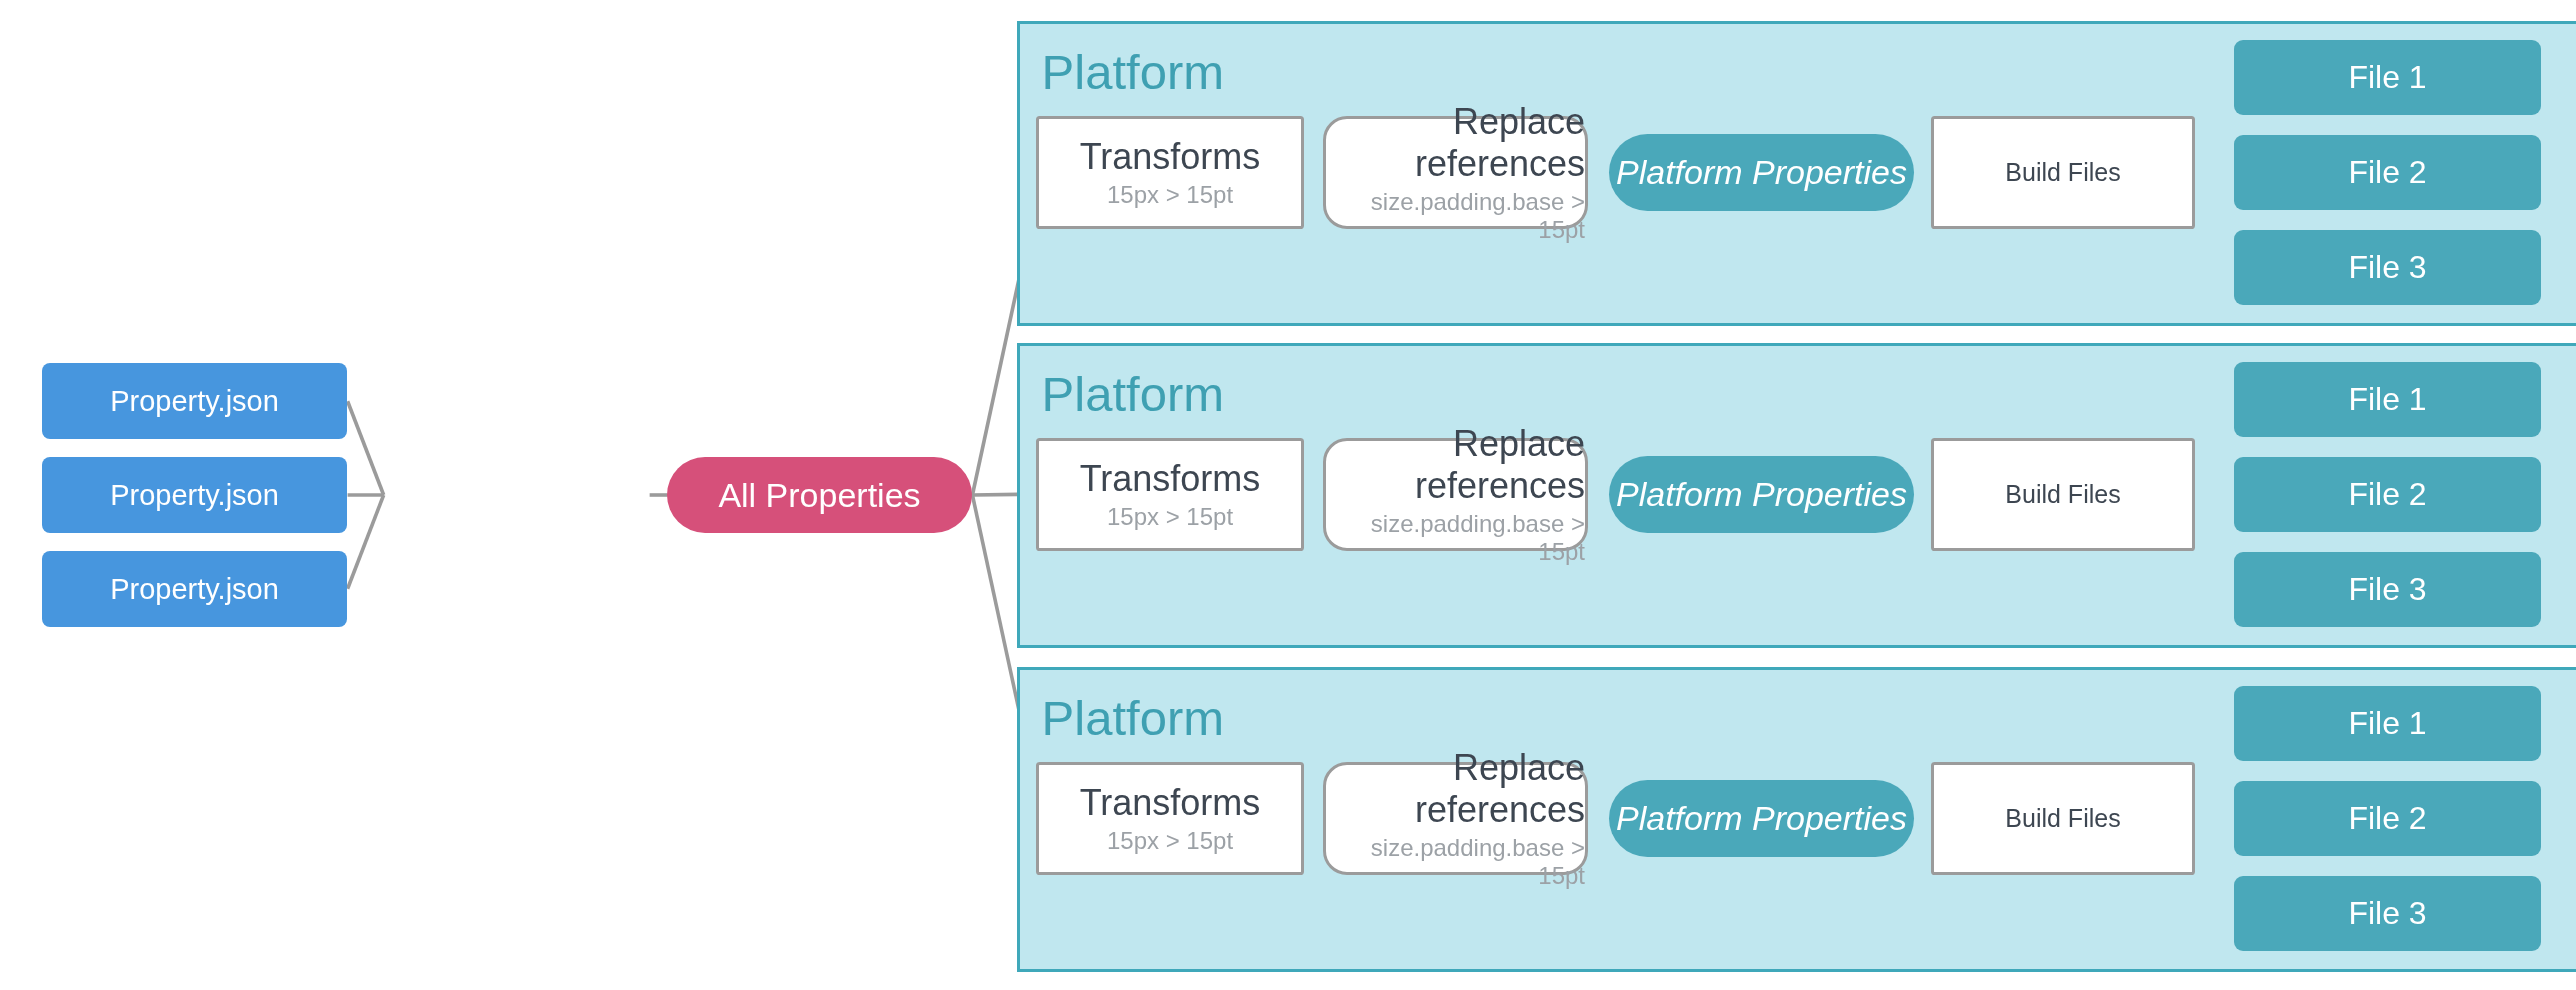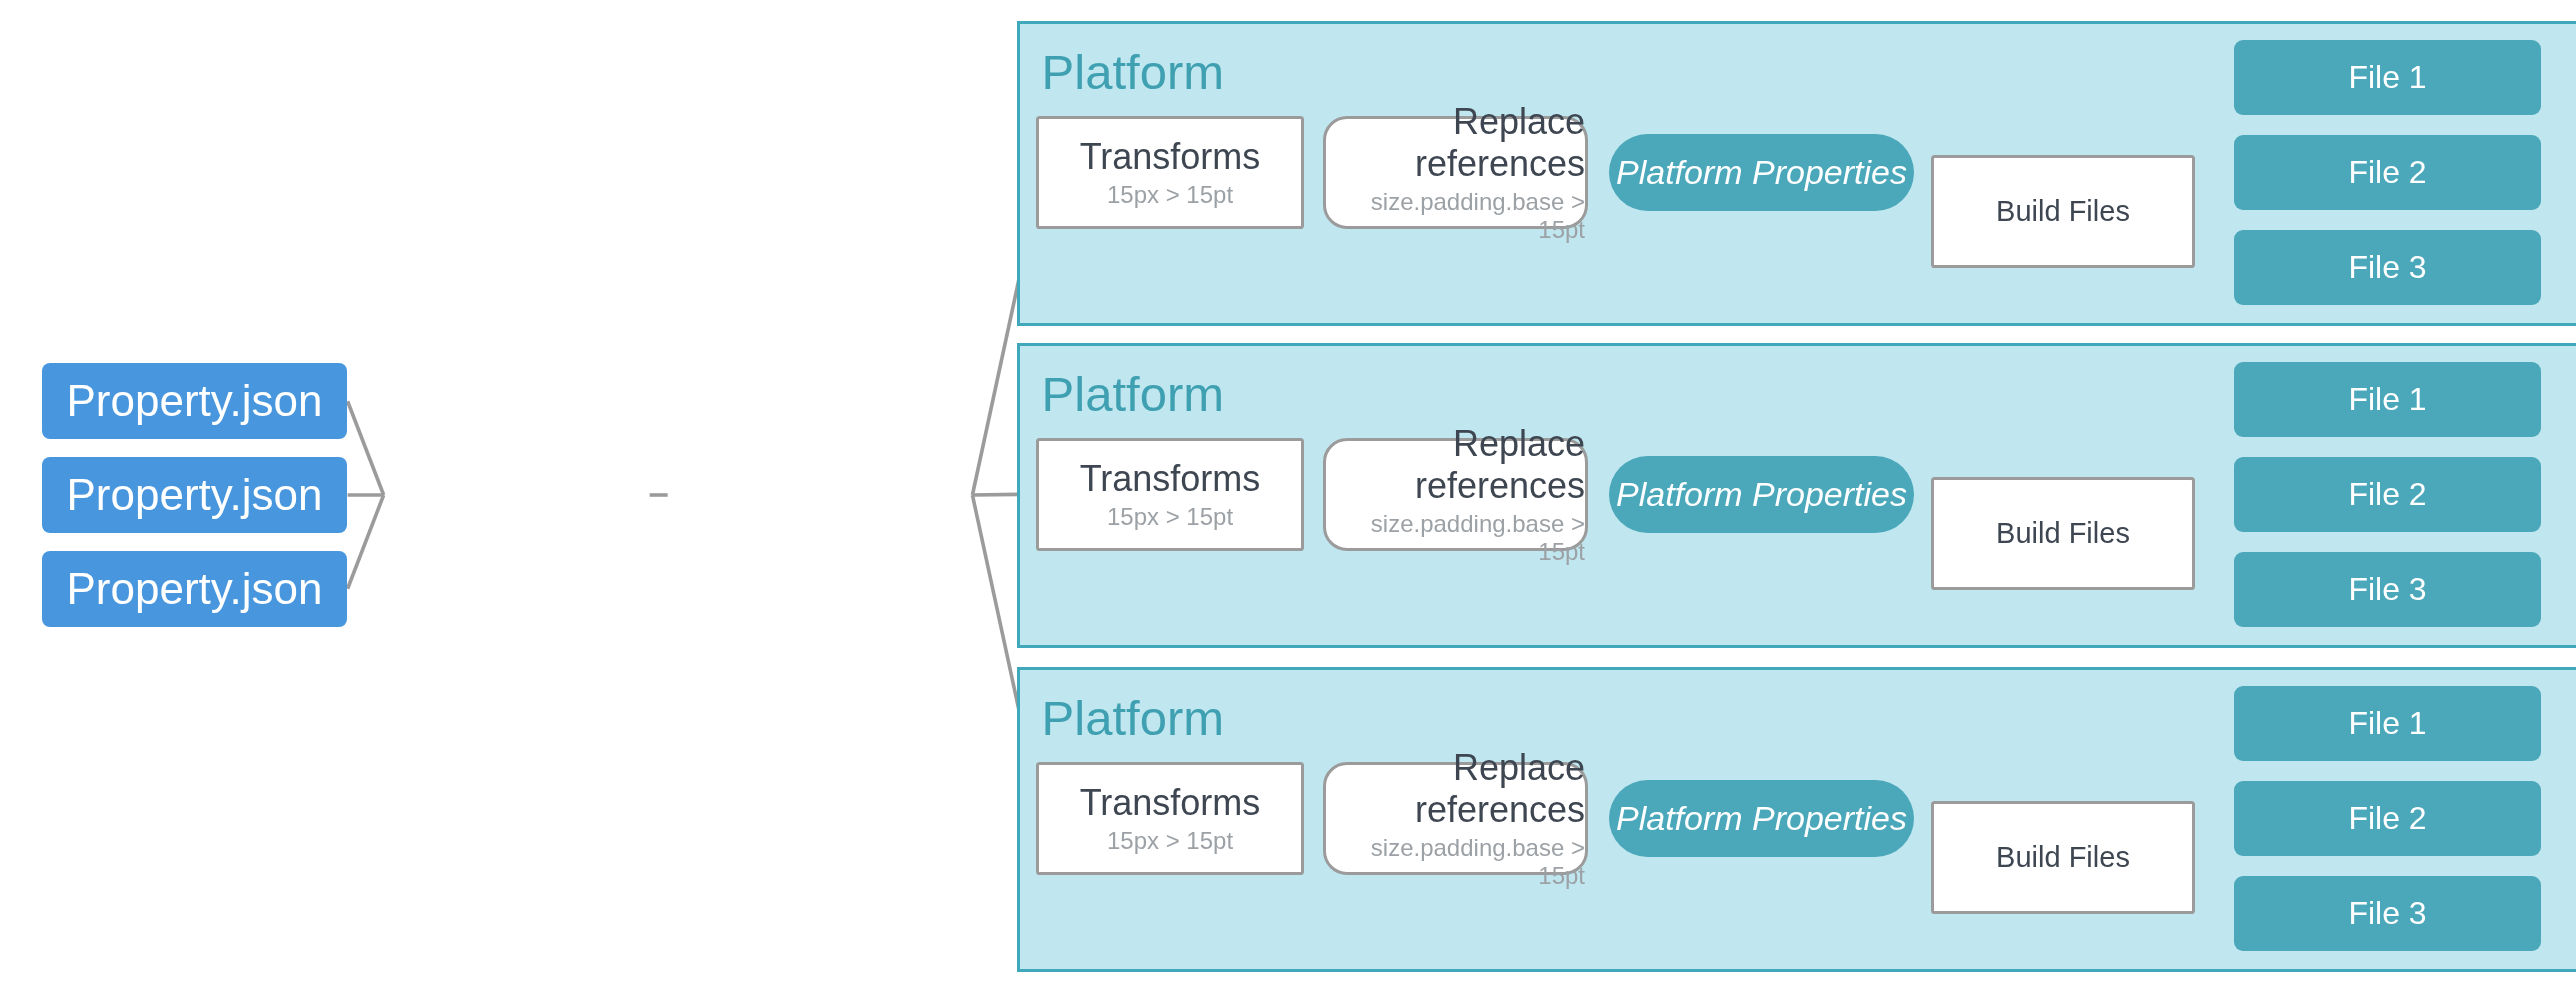--- a/index.html
+++ b/index.html
@@ -8,37 +8,37 @@
     --line:#9B9B9B; --box-border:#9B9B9B; --text-dark:#3D4651; --text-muted:#9CA1A6;
   }
   *{box-sizing:border-box; margin:0; padding:0;}
   html,body{width:2576px; height:990px; background:#ffffff; overflow:hidden;}
   body{font-family:"Liberation Sans", sans-serif;}
   .canvas{position:relative; width:2576px; height:990px; background:#ffffff;}
   .wires{position:absolute; left:0; top:0; z-index:1;}
   .wires line{stroke:var(--line); stroke-width:4px; fill:none;}
   .node{position:absolute; z-index:2; display:flex; align-items:center; justify-content:center; text-align:center;}
   .src-box{left:42px; width:305px; height:76px; background:var(--blue); border-radius:8px;
-           color:#fff; font-size:44px;}
+           color:#fff; font-size:29px;}
   .src-1{top:363px;} .src-2{top:457px;} .src-3{top:551px;}
   .white-box{background:#fff; border:3.6px solid var(--box-border); border-radius:3.6px;
              flex-direction:column; color:var(--text-dark);}
   .merge-box{left:383px; top:439px; width:266px; height:112px; font-size:34px;}
   .pill{border-radius:54px; color:#fff; font-size:34px;}
   .all-props{left:667px; top:457px; width:305px; height:76px; background:var(--pink); z-index:3;}
   .panel{position:absolute; left:1017px; width:1843px; height:305px;
          background:var(--panel-bg); border:3.6px solid var(--panel-border); z-index:2;}
   .panel-1{top:21px;} .panel-2{top:343px;} .panel-3{top:667px;}
   .panel-title{position:absolute; left:21.6px; top:20px; font-size:49px; color:var(--title);}
   .step-label{font-size:36px; line-height:1.15;}
   .step-detail{font-size:24px; color:var(--text-muted); margin-top:3.6px;}
   .transforms{left:16px; top:92px; width:268px; height:113px;}
   .replace{left:303px; top:92px; width:265px; height:113px;border-radius:24px;}
   .plat-props{left:589px; top:110px; width:305px; height:77px; background:var(--teal);font-style:italic;}
-  .build{left:911px; top:92px; width:264px; height:113px; font-size:29px;margin-top:39px;}
+  .build{left:911px; top:92px; width:264px; height:113px; font-size:25px;}
   .file-box{left:1214px; width:307px; height:75px; background:var(--teal); border-radius:9px;
             color:#fff; font-size:32px;}
   .file-1{top:16px;} .file-2{top:111px;} .file-3{top:206px;}
   .in-panel{position:absolute; z-index:2; display:flex; align-items:center; justify-content:center; text-align:right;}
 </style>
 </head>
 <body>
 
 <div class="canvas">
 
@@ -74,20 +74,21 @@
     <line x1="2435" y1="908" x2="2478" y2="803"></line>
     <line x1="2435" y1="908" x2="2478" y2="908"></line>
     <line x1="2435" y1="908" x2="2478" y2="1013"></line>
   </svg>
 
   <div class="node src-box src-1">Property.json</div>
   <div class="node src-box src-2">Property.json</div>
   <div class="node src-box src-3">Property.json</div>
 
 
+  <div class="node pill all-props">All Properties</div>
 
   <div class="panel panel-1">
     <div class="panel-title">Platform</div>
     <div class="in-panel white-box transforms">
       <span class="step-label">Transforms</span>
       <span class="step-detail">15px &gt; 15pt</span>
     </div>
     <div class="in-panel white-box replace">
       <span class="step-label">Replace references</span>
       <span class="step-detail">size.padding.base &gt; 15pt</span>

